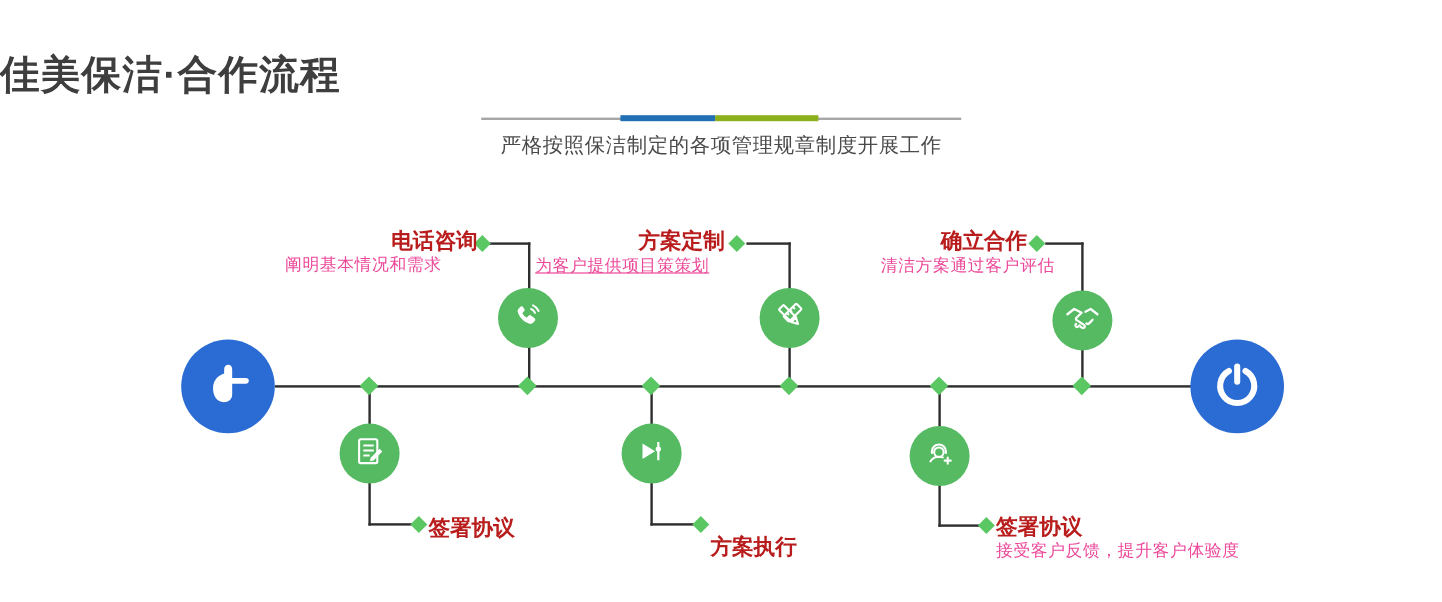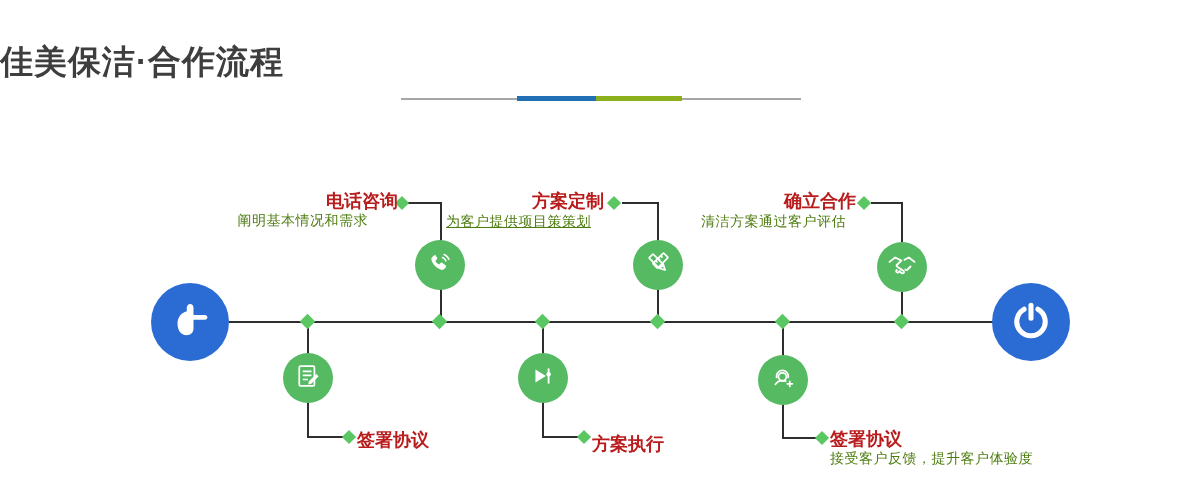--- a/index.html
+++ b/index.html
@@ -31,34 +31,35 @@
   .diamond.rail{width:11px;height:11px;}
   .node{
     position:absolute;border-radius:50%;display:flex;align-items:center;justify-content:center;
   }
   .node.green{width:50px;height:50px;background:#55ba62;}
   .node.blue{width:78px;height:78px;background:#2b6cd4;}
   .step-label{
     position:absolute;font-size:18px;font-weight:bold;color:#b91c1c;white-space:nowrap;
   }
   .step-desc{
-    position:absolute;font-size:14px;color:#4d7c0f;white-space:nowrap;letter-spacing:0.5px;
+    position:absolute;font-size:14px;color:#ec4899;white-space:nowrap;letter-spacing:0.5px;
   }
 </style>
 </head>
 <body>
 
 <div class="canvas">
 
   <h1 class="title">佳美保洁·合作流程</h1>
   <div class="divider">
     <div class="gray"></div>
     <div class="blue" style="background:#2170b5;"></div>
     <div class="green" style="background:#8caf1c;"></div>
   </div>
+  <p class="subtitle">严格按照保洁制定的各项管理规章制度开展工作</p>
 
   <div class="hline" style="left:229px;top:321px;width:764px;"></div>
 
   <div class="hline" style="left:407px;top:202px;width:35px;"></div>
   <div class="vline" style="left:440px;top:202px;height:119px;"></div>
   <div class="hline" style="left:622px;top:202px;width:37px;"></div>
   <div class="vline" style="left:657px;top:202px;height:119px;"></div>
   <div class="hline" style="left:871px;top:202px;width:32px;"></div>
   <div class="vline" style="left:901px;top:202px;height:119px;"></div>
   <div class="vline" style="left:307px;top:322px;height:116px;"></div>
@@ -166,22 +167,22 @@
     </span>
   </div>
 
   <div class="step-label" style="right:804px;top:189px;">电话咨询</div>
   <div class="step-desc" style="right:834px;top:212px;">阐明基本情况和需求</div>
 
   <div class="step-label" style="right:598px;top:189px;">方案定制</div>
   <div class="step-desc" style="right:611px;top:213px;text-decoration:underline;">为客户提供项目策策划</div>
 
   <div class="step-label" style="right:346px;top:189px;">确立合作</div>
-  <div class="step-desc" style="right:356px;top:213px;text-align:right;">清洁方案通过客户评估</div>
+  <div class="step-desc" style="right:323px;top:213px;text-align:right;">清洁方案通过客户评估</div>
 
   <div class="step-label" style="left:357px;top:428px;">签署协议</div>
 
-  <div class="step-label" style="left:592px;top:432px;text-align:center;">方案执行</div>
+  <div class="step-label" style="left:592px;top:444px;text-align:center;">方案执行</div>
 
   <div class="step-label" style="left:830px;top:427px;">签署协议</div>
   <div class="step-desc" style="left:830px;top:450px;">接受客户反馈，提升客户体验度</div>
 
 </div>
 
 </body></html>

